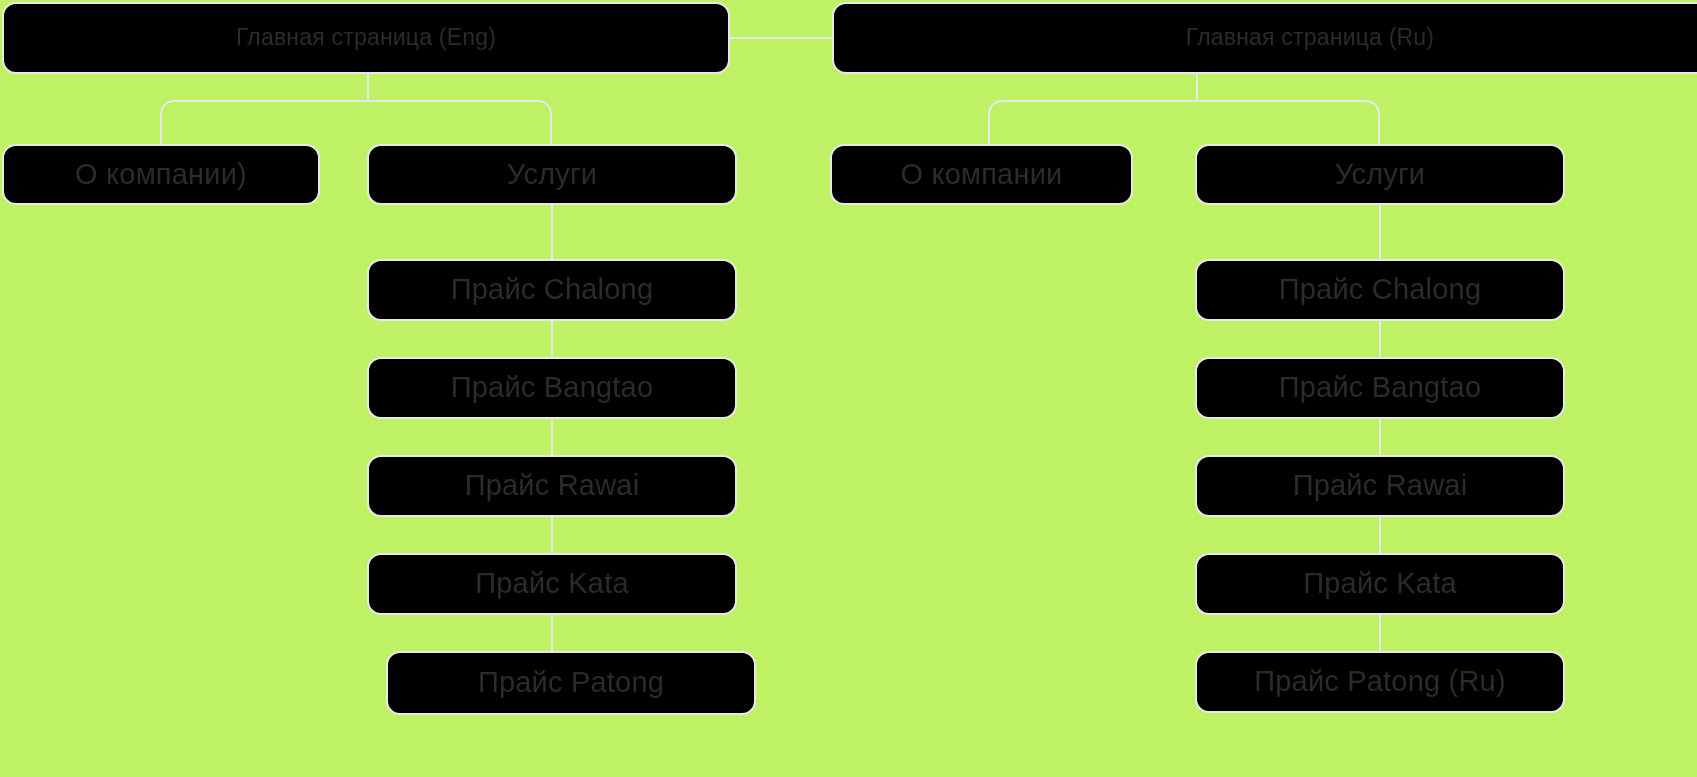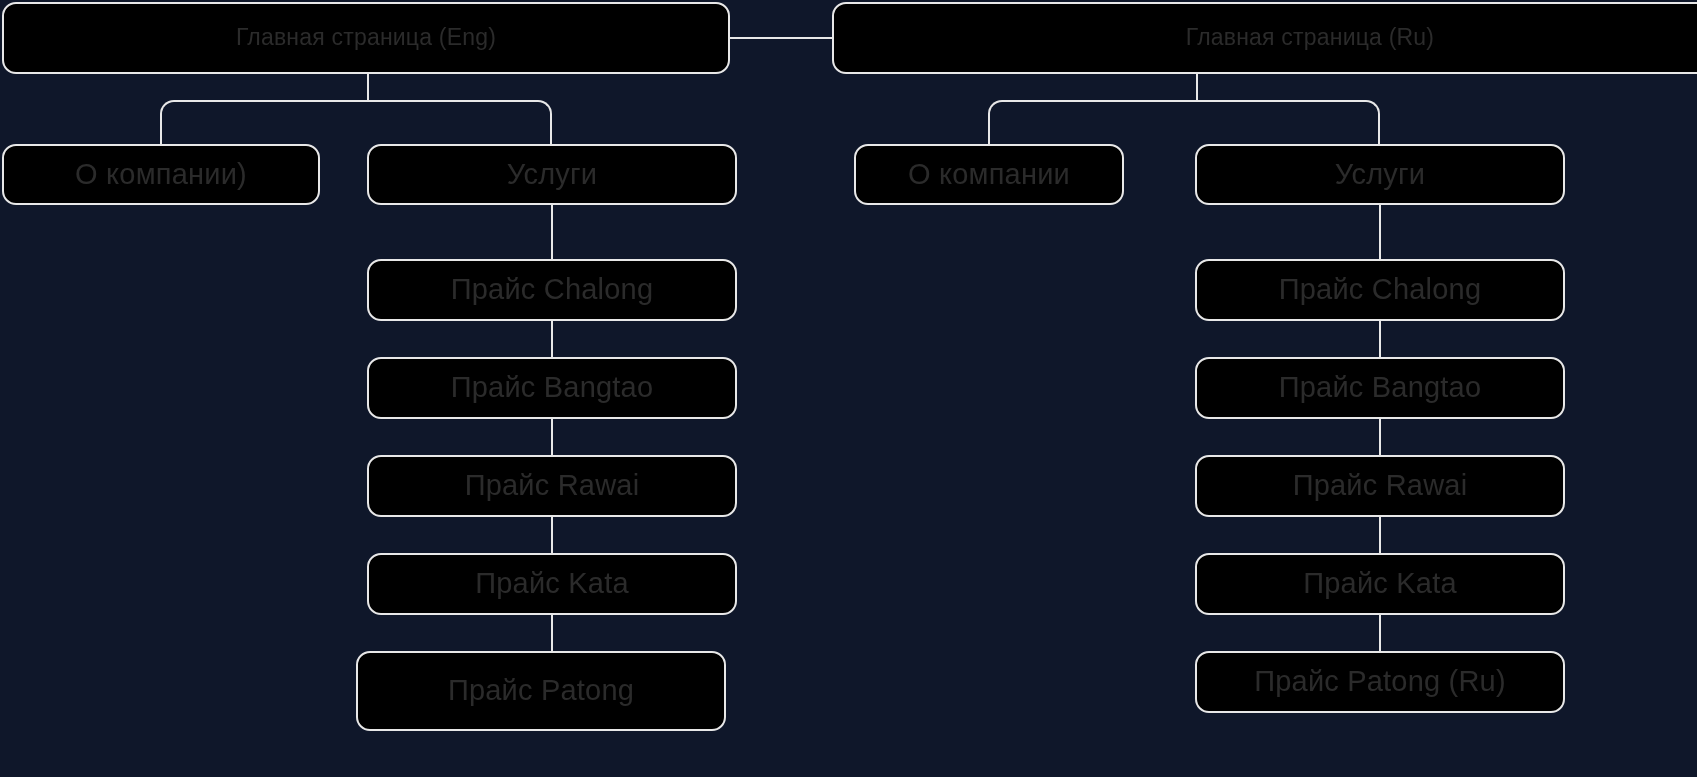--- a/index.html
+++ b/index.html
@@ -4,21 +4,21 @@
 <style>
   html,body{margin:0;padding:0;background:#000;}
   body{
     font-family:"Liberation Sans","DejaVu Sans",sans-serif;
     -webkit-font-smoothing:antialiased;
   }
   #stage{
     position:relative;
     width:1697px;
     height:777px;
-    background:#0f172a;
+    background:#bef264;
     overflow:hidden;
   }
   .node{
     position:absolute;
     box-sizing:border-box;
     border:2px solid #e8e8e8;
     border-radius:14px;
     background:#000000;
     color:#2b2b2b;
     display:flex;
@@ -88,35 +88,35 @@
   </div>
   <div class="node" style="left:367px;top:357px;width:370px;height:62px;">
     <span>Прайс Bangtao</span>
   </div>
   <div class="node" style="left:367px;top:455px;width:370px;height:62px;">
     <span>Прайс Rawai</span>
   </div>
   <div class="node" style="left:367px;top:553px;width:370px;height:62px;">
     <span>Прайс Kata</span>
   </div>
-  <div class="node" style="left:356px;top:651px;width:370px;height:80px;align-items:center;">
+  <div class="node" style="left:386px;top:651px;width:370px;height:64px;align-items:center;">
     <span>Прайс Patong</span>
   </div>
 
   <div class="hline" style="left:730px;top:37px;width:103px;"></div>
 
   <div class="node root" style="left:832px;top:2px;width:956px;height:72px;">
     <span>Главная страница (Ru)</span>
   </div>
 
   <div class="vline" style="left:1196px;top:74px;height:26px;"></div>
 
   <div class="bus" style="left:988px;top:100px;width:392px;height:46px;"></div>
 
-  <div class="node" style="left:830px;top:144px;width:270px;height:61px;margin-left:24px;">
+  <div class="node" style="left:830px;top:144px;width:303px;height:61px;">
     <span>О компании</span>
   </div>
   <div class="node" style="left:1195px;top:144px;width:370px;height:61px;">
     <span>Услуги</span>
   </div>
 
   <div class="vline" style="left:1379px;top:205px;height:55px;"></div>
   <div class="vline" style="left:1379px;top:321px;height:36px;"></div>
   <div class="vline" style="left:1379px;top:419px;height:36px;"></div>
   <div class="vline" style="left:1379px;top:517px;height:36px;"></div>

